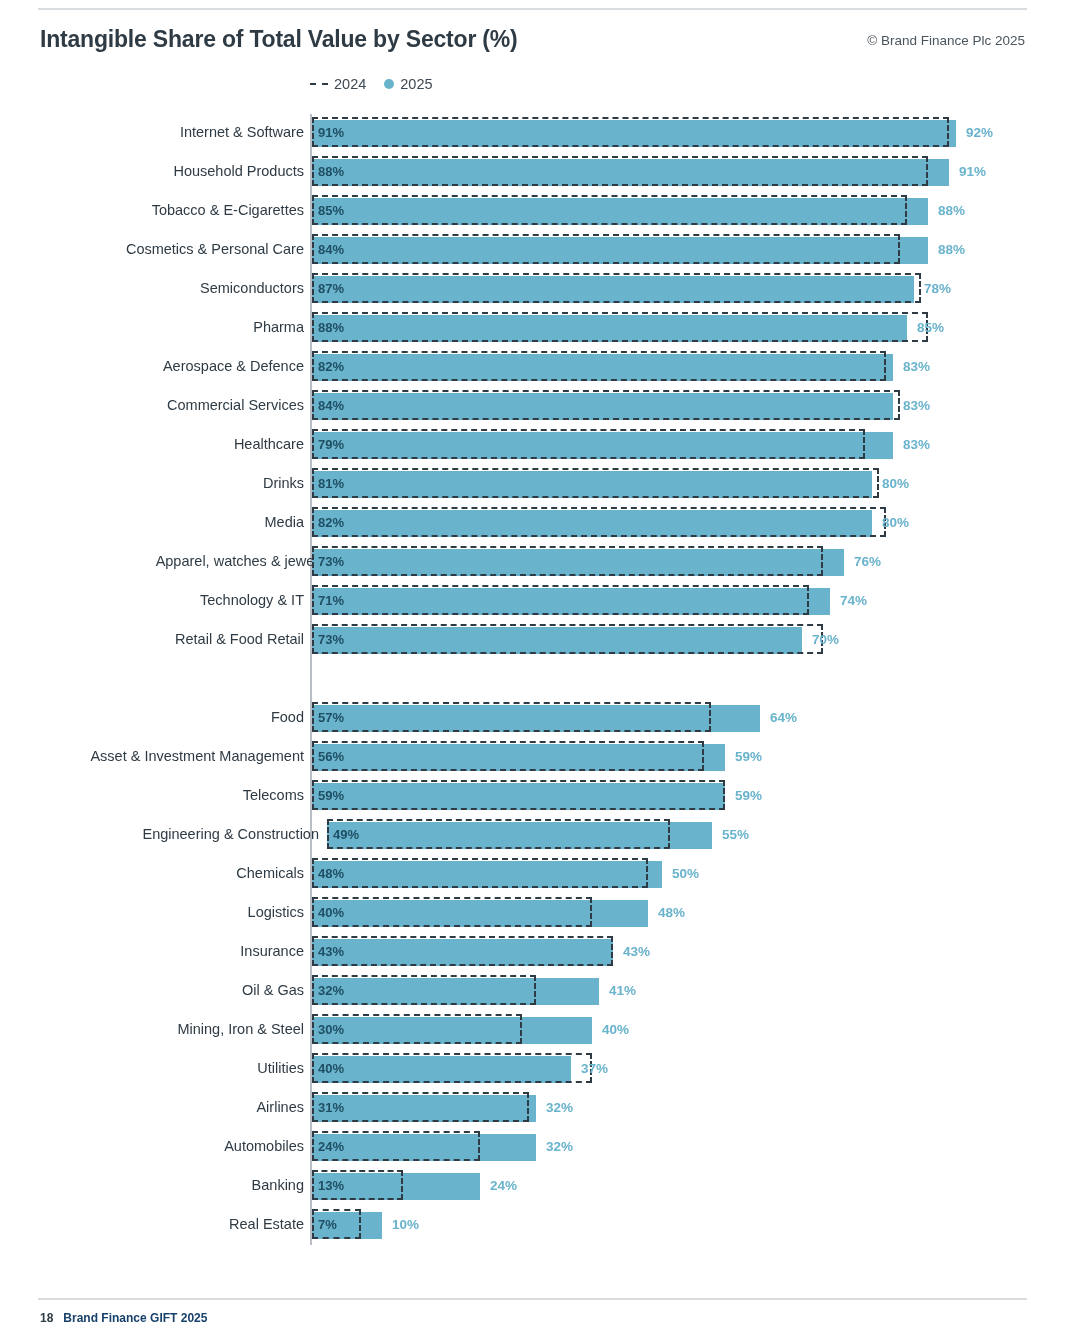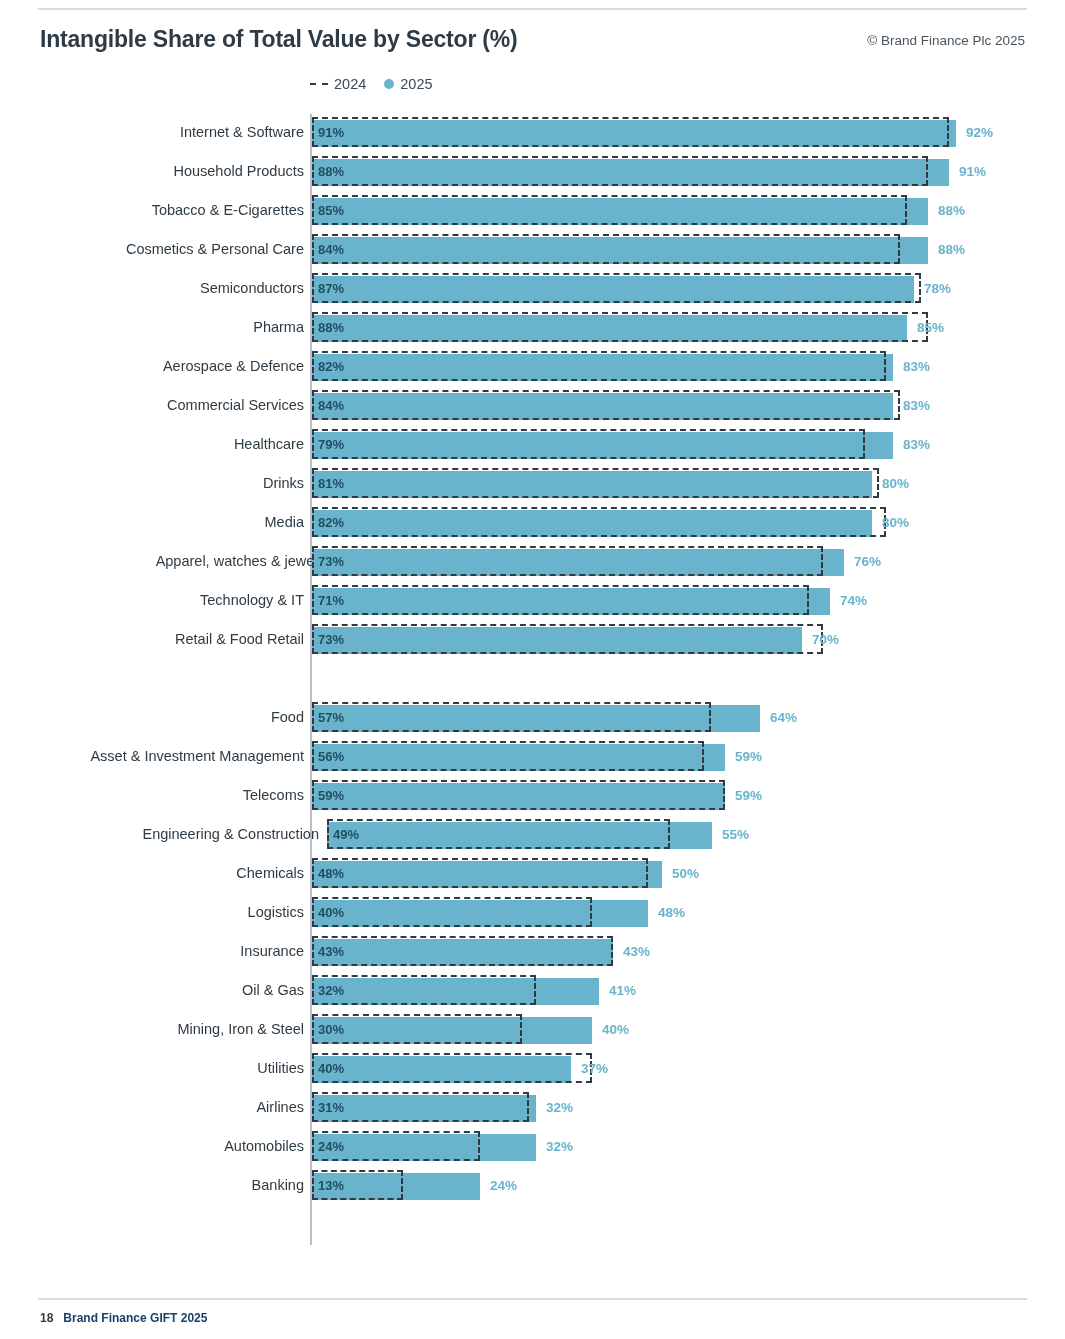--- a/index.html
+++ b/index.html
@@ -382,20 +382,27 @@
         <div class="bar-label">24%</div>
         <div class="value-label" style="left: 236px; color: rgb(105, 179, 204);">32%</div>
       </div>
       <div class="row" style="top: 1053px;">
         <div class="cat-label" style="top: 9.5px;">Banking</div>
         <div class="bar" style="width: 168px; background: rgb(105, 179, 204);"></div>
         <div class="prev-box" style="width: 91px; border-color: rgb(47, 59, 68);"></div>
         <div class="bar-label">13%</div>
         <div class="value-label" style="left: 180px; color: rgb(105, 179, 204);">24%</div>
       </div>
+      <div class="row" style="top: 1092px;">
+        <div class="cat-label" style="top: 9.5px;">Real Estate</div>
+        <div class="bar" style="width: 70px; background: rgb(105, 179, 204);"></div>
+        <div class="prev-box" style="width: 49px; border-color: rgb(47, 59, 68);"></div>
+        <div class="bar-label">7%</div>
+        <div class="value-label" style="left: 82px; color: rgb(105, 179, 204);">10%</div>
+      </div>
     </div>
 
 
   <div class="footer">
     <span class="pagenum">18</span>
     <span class="ftext">Brand Finance GIFT 2025</span>
   </div>
 
   <div class="bottom-rule"></div>
 </div>

